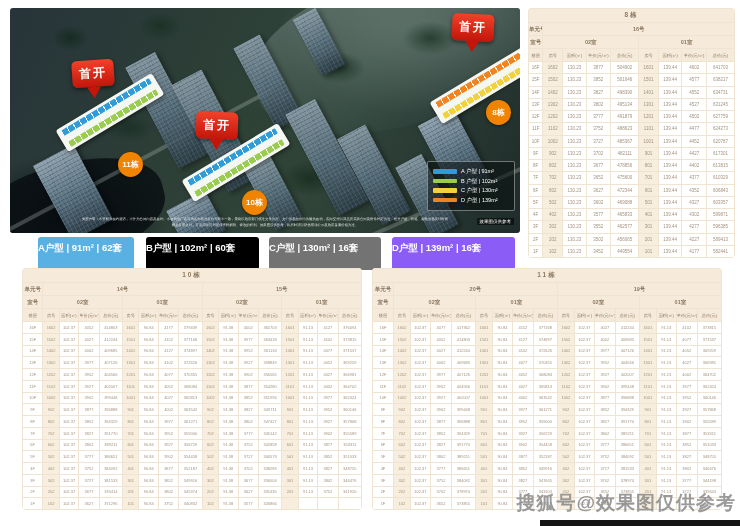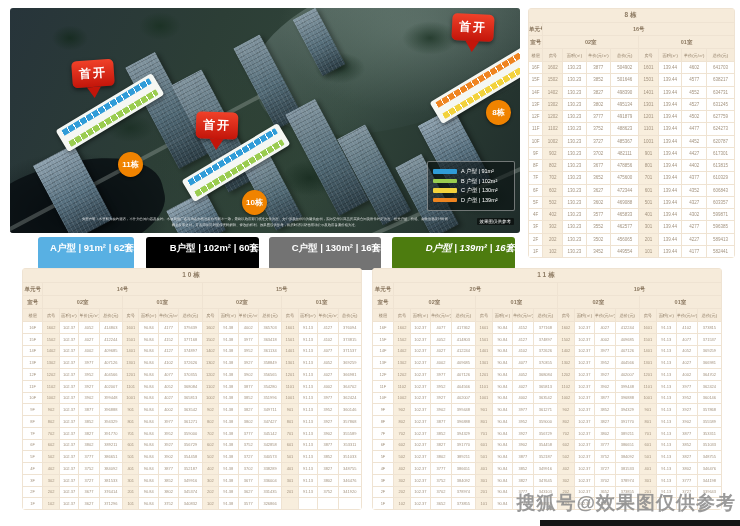--- a/index.html
+++ b/index.html
@@ -49,21 +49,21 @@
   .legend-row{display:flex;align-items:center;margin:2.5px 0;}
   .legend-swatch{width:24px;height:4.5px;border-radius:1px;margin-right:4px;flex:none;}
   .legend-label{color:#fff;font-size:5.5px;white-space:nowrap;}
   .disclaimer{position:absolute;left:50%;bottom:4px;transform:translateX(-50%);width:72%;
     font-size:3.4px;line-height:1.7;color:rgba(255,255,255,.8);text-align:center;}
   .corner-chip{position:absolute;right:6px;bottom:8px;background:rgba(0,0,0,.55);color:#fff;
     font-size:4.5px;padding:1px 3px;border-radius:1px;}
 
   
   .badge{position:absolute;top:237px;height:33px;border-radius:3px;color:#fff;font-weight:bold;
-    font-size:9.5px;text-align:right;line-height:21px;white-space:nowrap;overflow:hidden;}
+    font-size:9.5px;text-align:left;line-height:21px;white-space:nowrap;overflow:hidden;}
   #badge-a{left:38px;width:96px;}
   #badge-b{left:146px;width:113px;}
   #badge-c{left:269px;width:112px;}
   #badge-d{left:392px;width:123px;}
 
   
   .panel{position:absolute;background:#fbf4ea;border-radius:4px;overflow:hidden;}
   #t8{left:528px;top:8px;width:207px;height:250px;}
   #t10{left:22px;top:268px;width:340px;height:242px;}
   #t11{left:372px;top:268px;width:350px;height:242px;}
@@ -144,21 +144,21 @@
   </div>
 
   <div class="disclaimer">免责声明：本资料为要约邀请，不作为合同内容及要约。本项目推广名与地名办核准名称可能不一致，最终以政府部门核准文件为准。文中涉及面积均为建筑面积，实际交付以商品房买卖合同及附件约定为准。相关户型、价格、套数信息统计时间截至发布之日，开发商保留对宣传资料解释、修改的权利。效果图仅供参考，购房时请以销售现场公示及政府备案价格为准。</div>
   <div class="corner-chip">效果图仅供参考</div>
 </div>
 
 <div>
   <div class="badge" id="badge-a" style="background: rgb(88, 176, 227);">A户型 | 91m² | 62套</div>
   <div class="badge" id="badge-b" style="background: #000000;">B户型 | 102m² | 60套</div>
   <div class="badge" id="badge-c" style="background: #737373;">C户型 | 130m² | 16套</div>
-  <div class="badge" id="badge-d" style="background: #4d7c0f; font-style: italic;">D户型 | 139m² | 16套</div>
+  <div class="badge" id="badge-d" style="background: #8b5cf6;">D户型 | 139m² | 16套</div>
 </div>
 
 <div class="panel" id="t8">
     <table class="ptable">
       <colgroup>
         <col style="width: 7%;">
         <col style="width: 9.64%;">
         <col style="width: 11.34%;">
         <col style="width: 11.91%;">
         <col style="width: 13.61%;">

